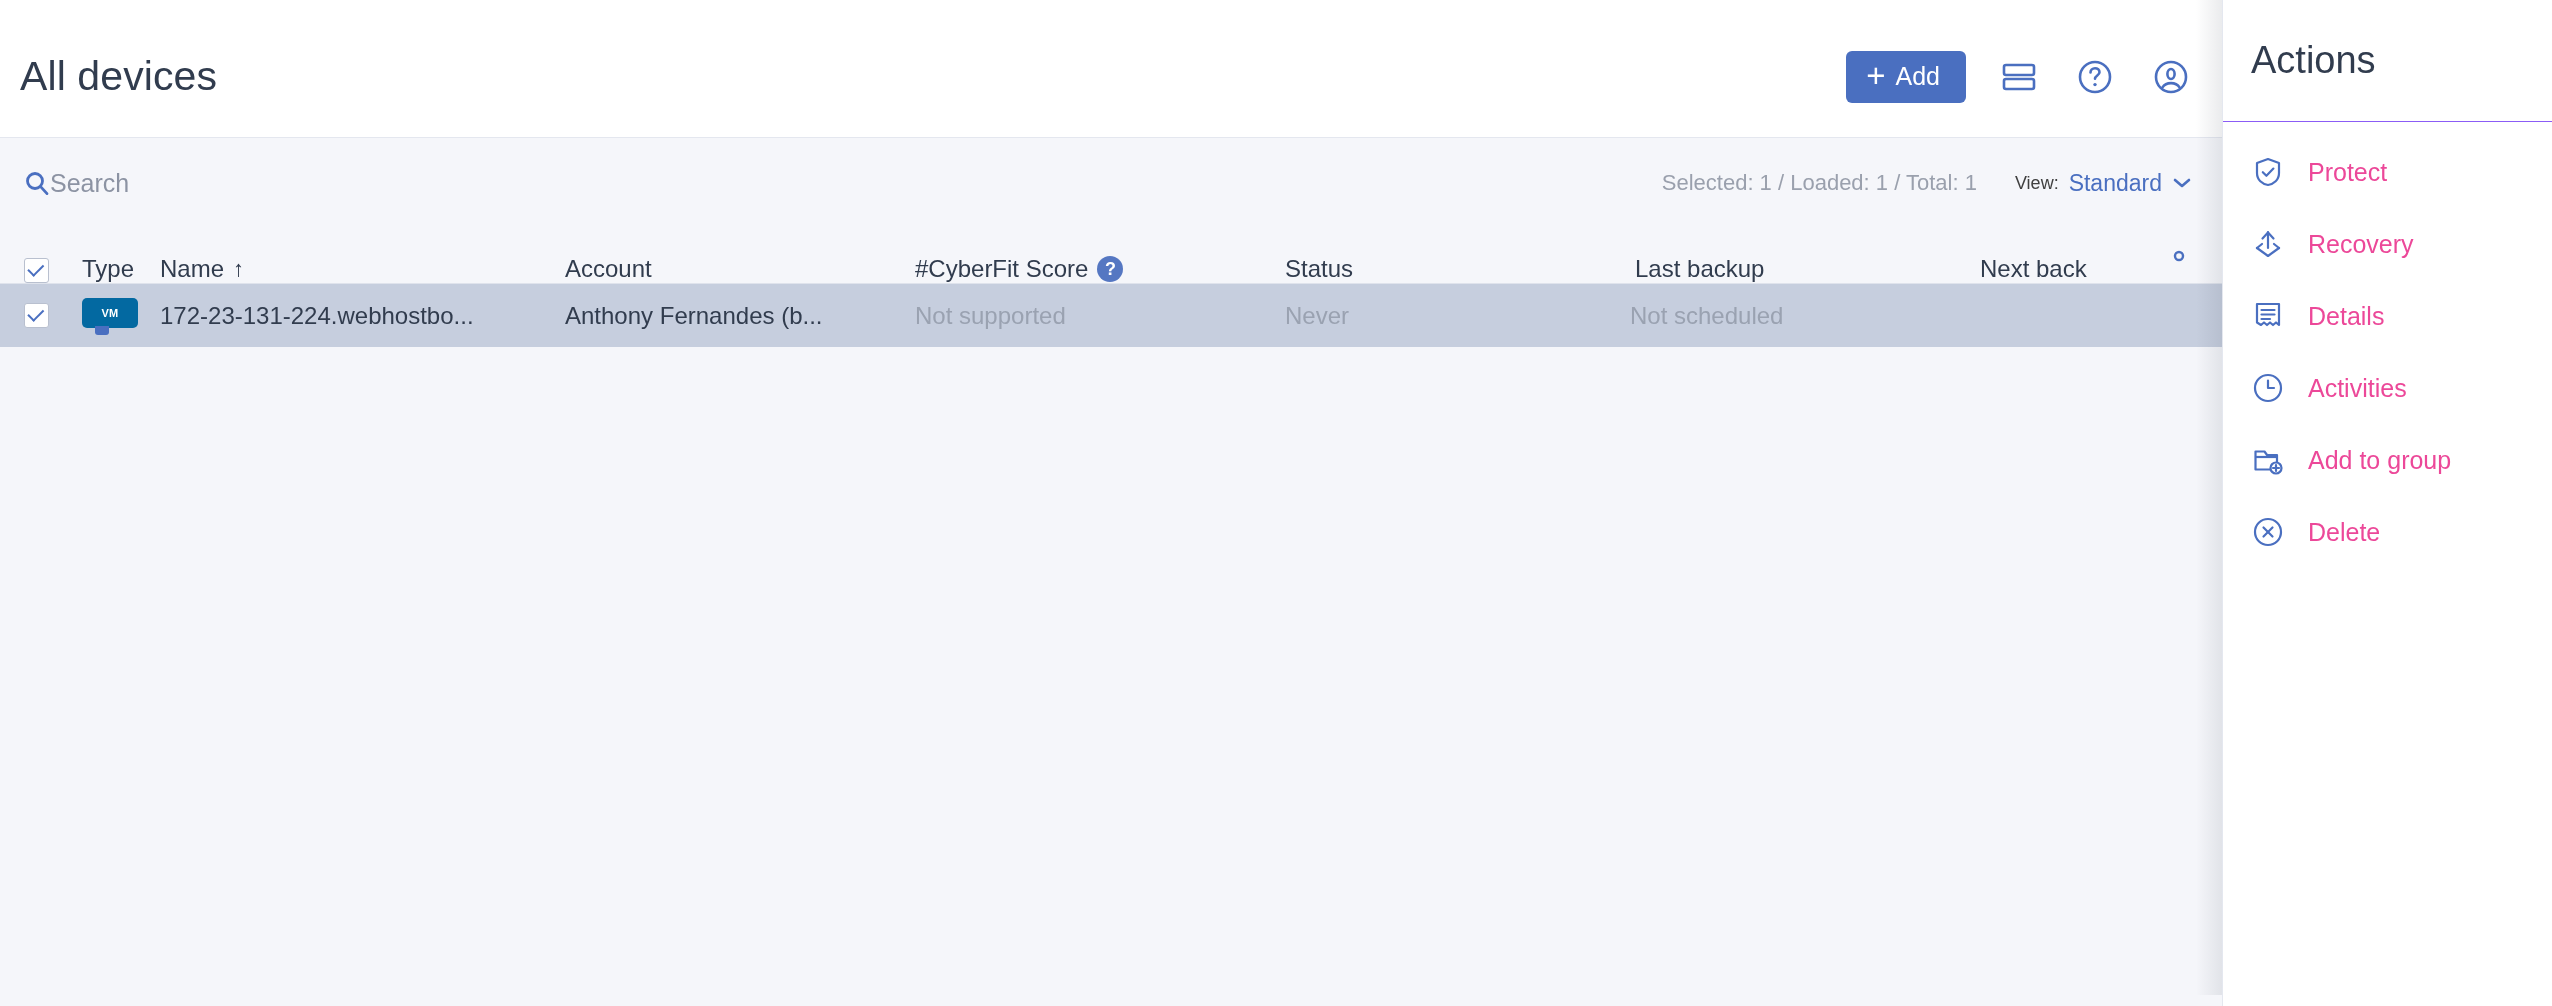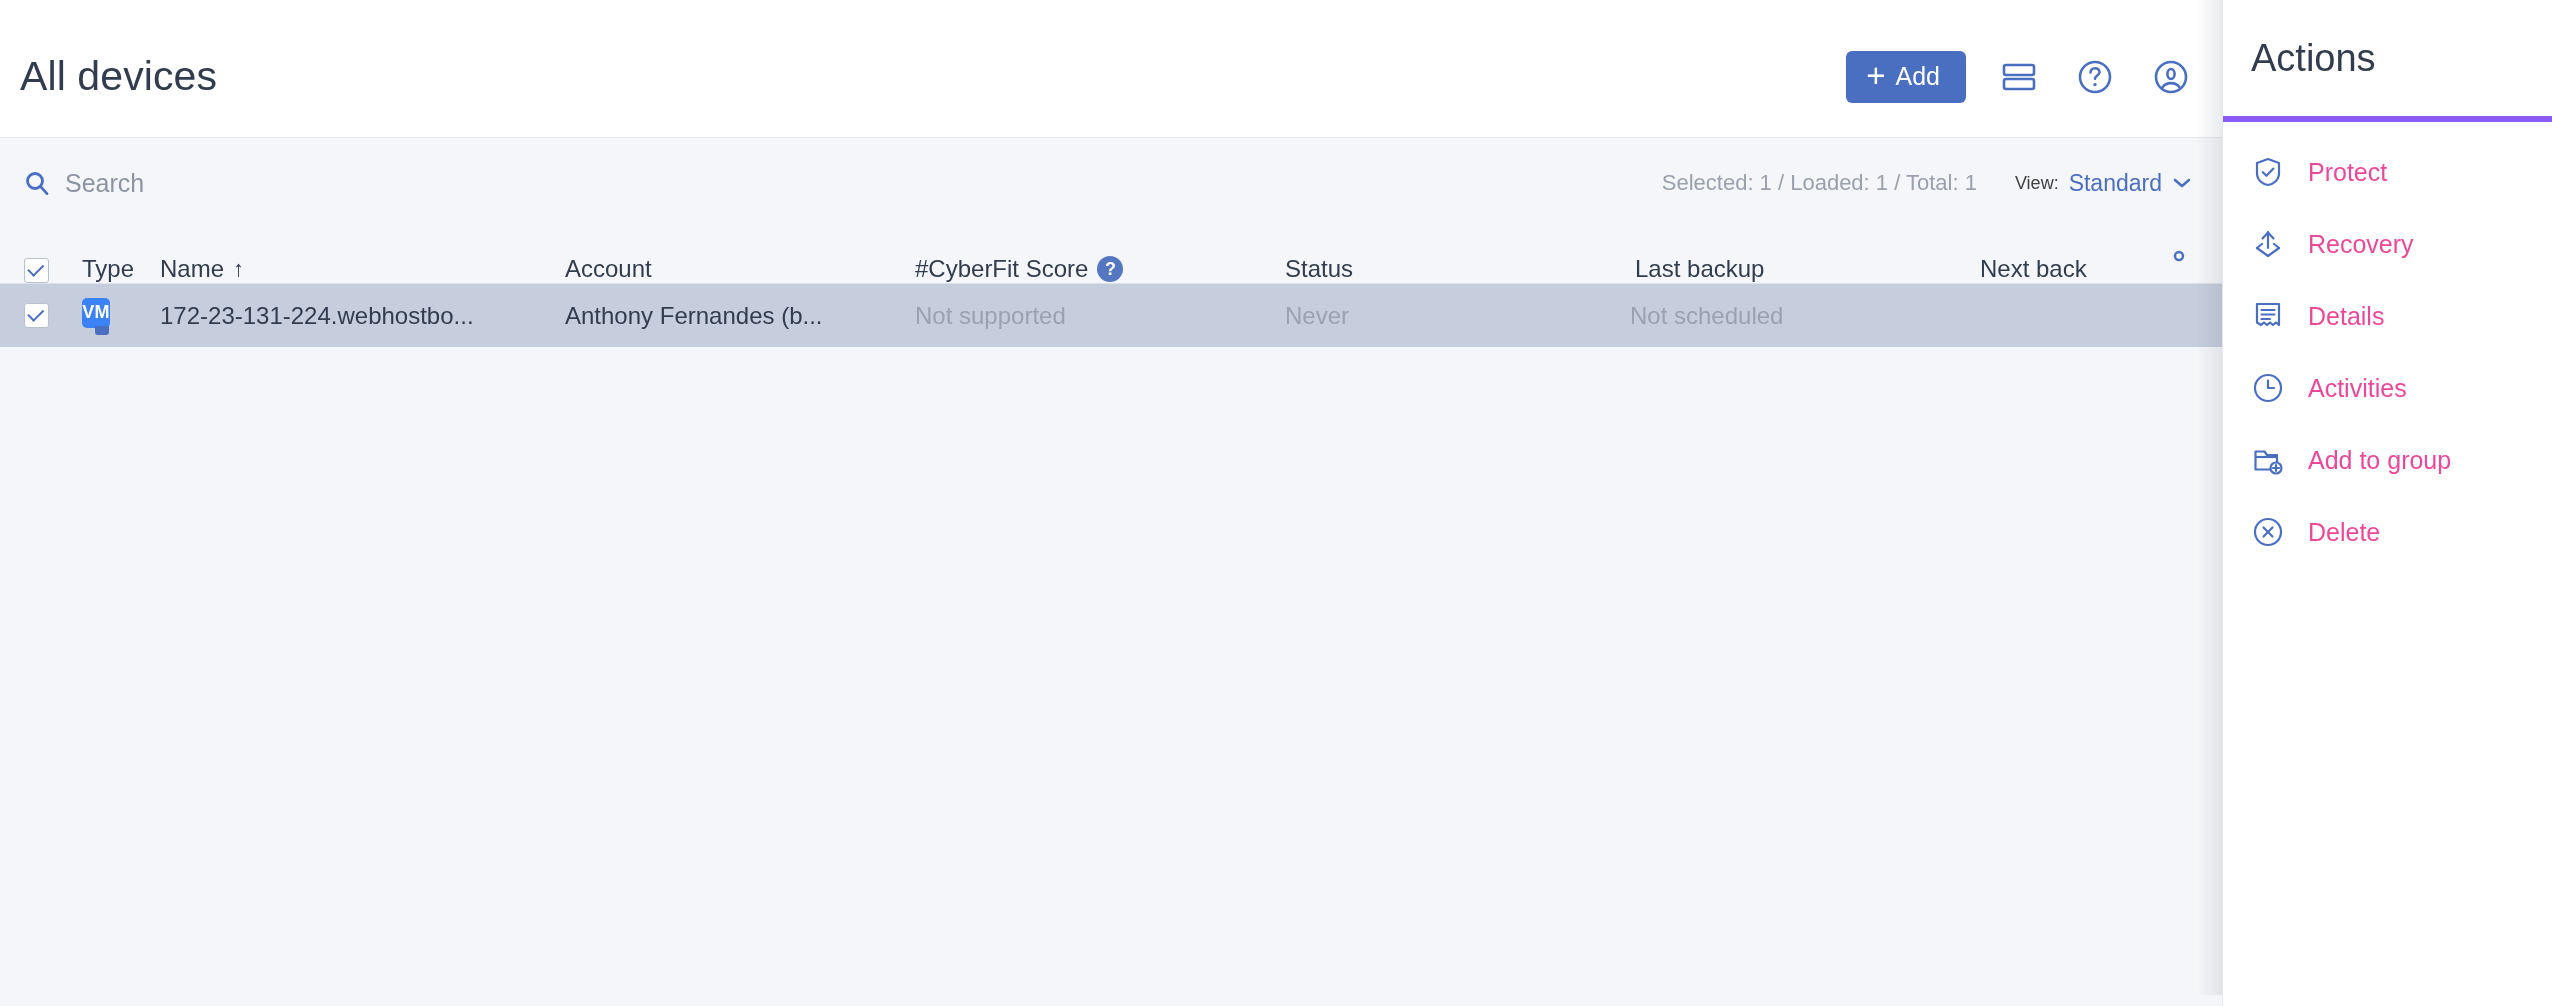--- a/index.html
+++ b/index.html
@@ -93,21 +93,21 @@
     height: 90px;
     flex: 0 0 auto;
     display: flex;
     align-items: center;
     padding: 0 30px 0 24px;
     background: #f5f6fa;
   }
   .search-box {
     display: flex;
     align-items: center;
-    gap: 15px;
+    gap: 0;
     cursor: text;
     text-align: center;
   }
   .search-box .magnifier { color: #4a6fc0; display: flex; }
   .search-placeholder {
     font-size: 25px;
     color: #8c93a3;
   }
   .toolbar-spacer { flex: 1 1 auto; }
   .counts {
@@ -233,25 +233,25 @@
   .cell.muted { color: #9aa2b1; }
 
   .vm-badge {
     width: 40px; height: 40px;
     position: relative;
     flex: 0 0 40px;
   }
   .vm-badge .screen {
     position: absolute;
     left: 0; top: 2px;
-    width: 28px; height: 30px;
-    background: #3b82f6;
+    width: 56px; height: 30px;
+    background: #0369a1;
     border-radius: 5px;
     color: #ffffff;
-    font-size: 18px;
+    font-size: 11px;
     font-weight: 700;
     display: flex;
     align-items: center;
     justify-content: center;
     letter-spacing: 0.3px;
   }
   .vm-badge .stem {
     position: absolute;
     left: 13px; top: 30px;
     width: 14px; height: 9px;
@@ -286,21 +286,21 @@
     display: flex;
     flex-direction: column;
     z-index: 5;
   }
   .actions-header {
     height: 122px;
     flex: 0 0 auto;
     display: flex;
     align-items: center;
     padding-left: 28px;
-    border-bottom: 6px solid #8b5cf6;
+    border-bottom: 1px solid #8b5cf6;
   }
   .actions-title {
     font-size: 38px;
     font-weight: 400;
     color: #313c4e;
   }
   .actions-list {
     padding-top: 14px;
     display: flex;
     flex-direction: column;

